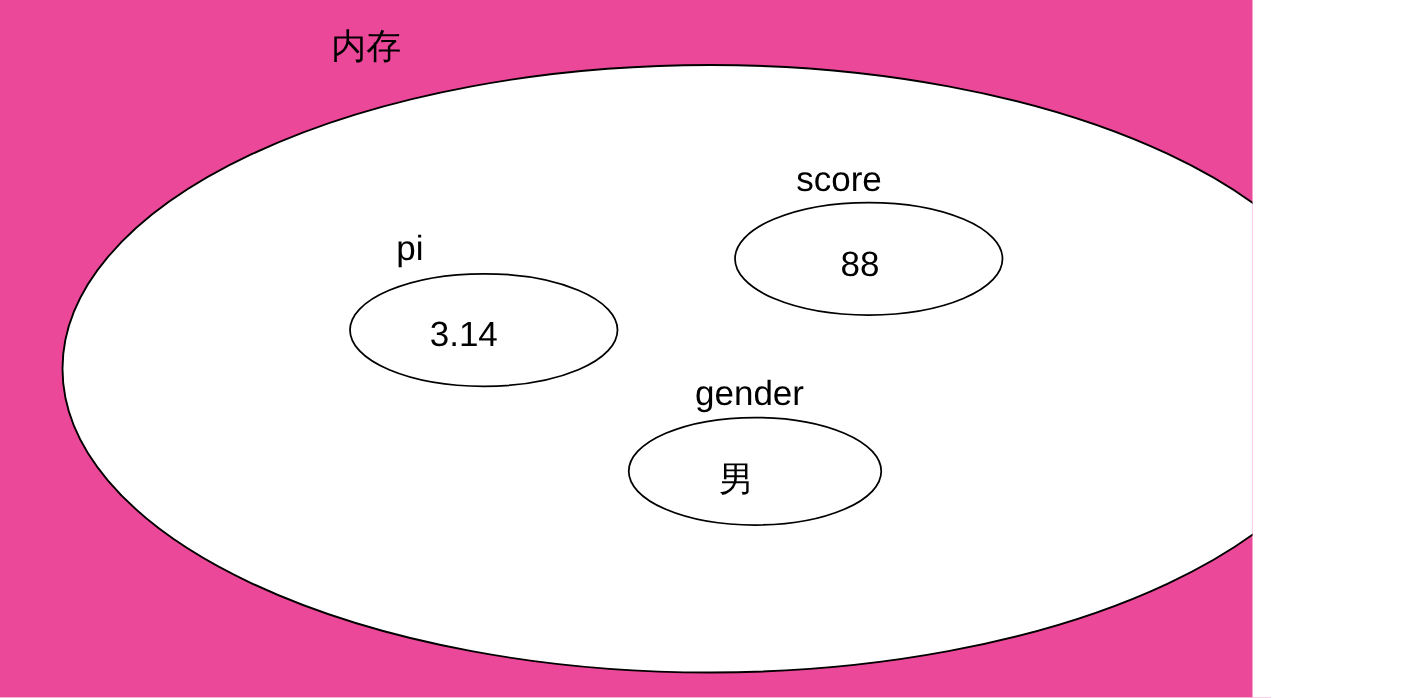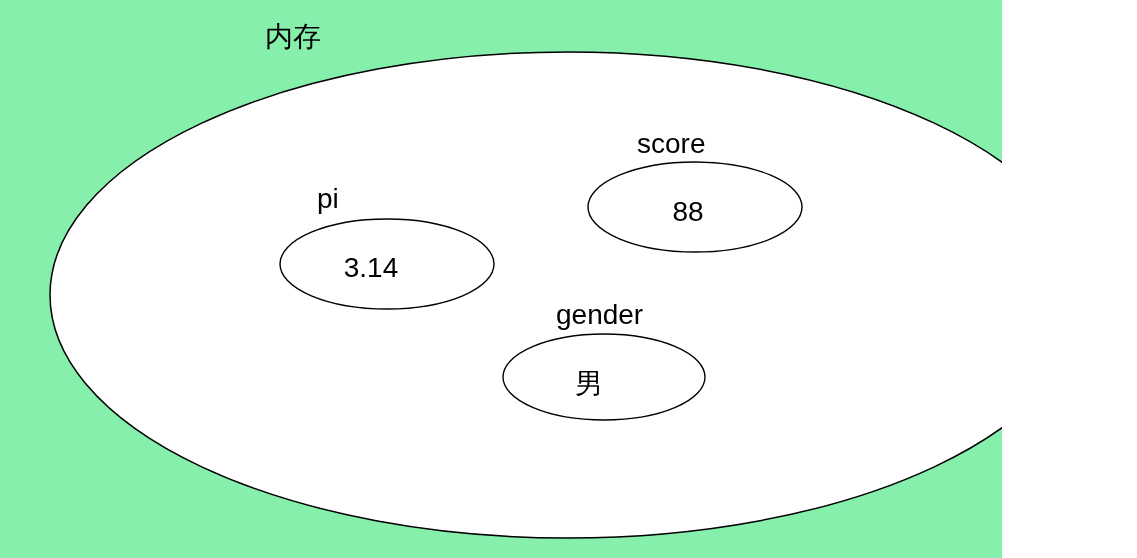--- a/index.html
+++ b/index.html
@@ -45,21 +45,21 @@
   .label-text {
     text-anchor: start;
   }
   .value-text {
     text-anchor: middle;
   }
 </style>
 </head>
 <body>
 
-<div id="canvas" style="width: 1002px; height: 558px; background: #86efac;">
+<div id="canvas" style="width: 1002px; height: 558px; background: #ec4899;">
   <svg id="diagram-svg" viewBox="0 0 1137 558" xmlns="http://www.w3.org/2000/svg" style="width: 1137px; height: 558px;">
 
     <ellipse class="outer-ellipse-shape" cx="568" cy="295" rx="518" ry="243" stroke="#000000" fill="#ffffff"></ellipse>
 
     <text class="diagram-text label-text" x="265" y="46" fill="#000000">内存</text>
 
     <ellipse class="ellipse-shape" cx="387" cy="264" rx="107" ry="45" stroke="#000000" fill="#ffffff"></ellipse>
     <text class="diagram-text label-text" x="317" y="208" fill="#000000">pi</text>
     <text class="diagram-text value-text" x="371" y="277" fill="#000000">3.14</text>
 

